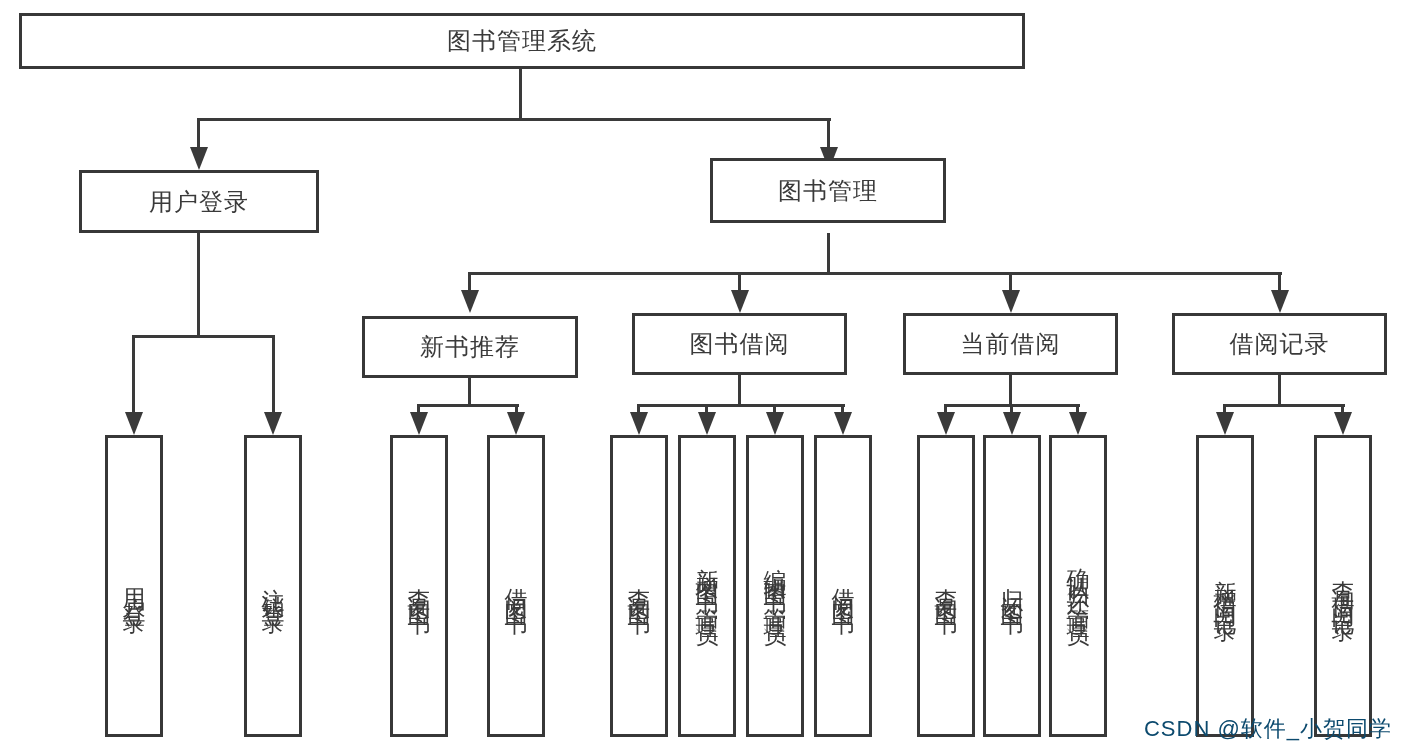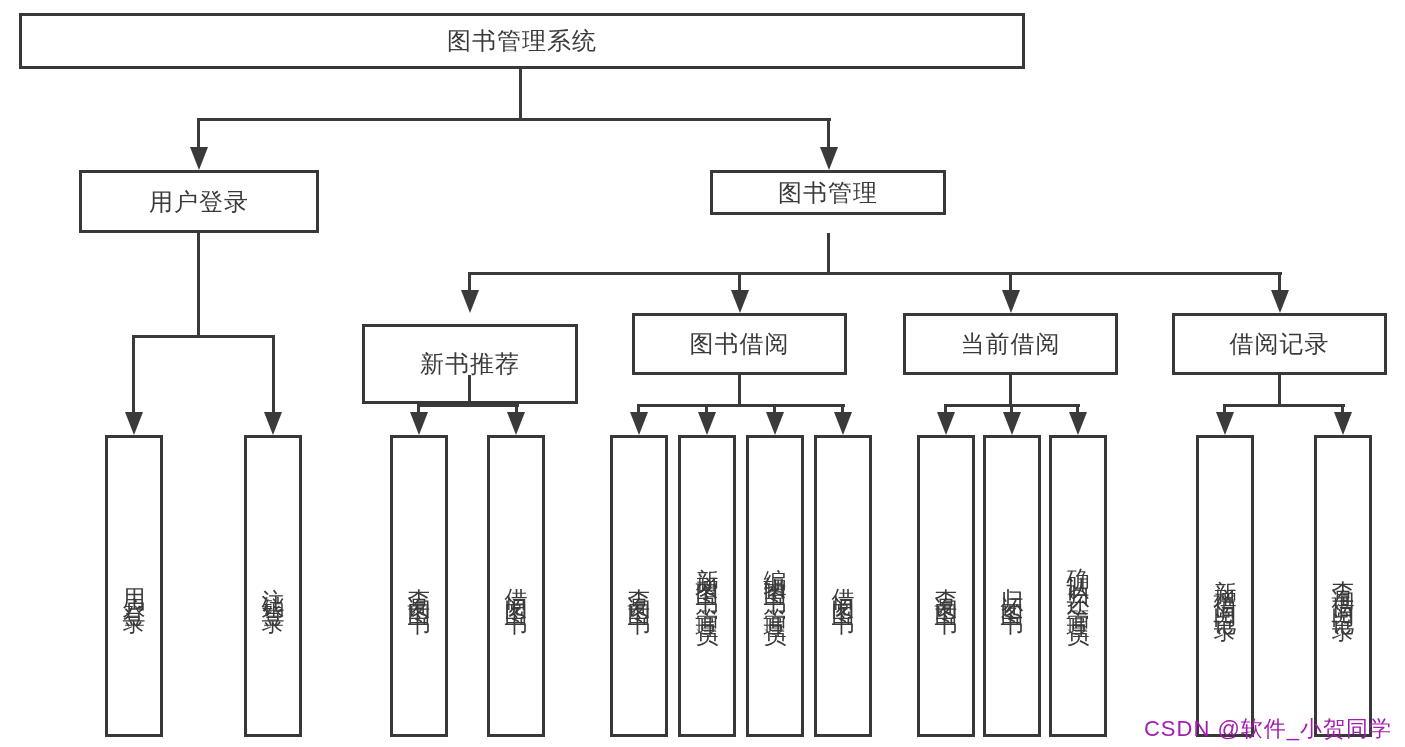--- a/index.html
+++ b/index.html
@@ -54,21 +54,21 @@
     height: 0;
     border-left: 9px solid transparent;
     border-right: 9px solid transparent;
     border-top: 23px solid #3a3a3a;
   }
   .watermark {
     position: absolute;
     right: 13px;
     bottom: 3px;
     font-size: 22px;
-    color: #a21caf;
+    color: #0c4a6e;
     letter-spacing: 1px;
     white-space: nowrap;
   }
 </style>
 </head>
 <body>
 
 <div id="stage">
 
   <div class="box" style="left:19px; top:13px; width:1006px; height:56px;">
@@ -78,21 +78,21 @@
   <div class="vline" style="left:519px; top:69px; height:51px;"></div>
   <div class="hline" style="left:197px; top:118px; width:634px;"></div>
   <div class="vline" style="left:197px; top:118px; height:34px;"></div>
   <div class="arrow" style="left:190px; top:147px;"></div>
   <div class="vline" style="left:827px; top:118px; height:34px;"></div>
   <div class="arrow" style="left:820px; top:147px;"></div>
 
   <div class="box" style="left:79px; top:170px; width:240px; height:63px;">
     <span>用户登录</span>
   </div>
-  <div class="box" style="left:710px; top:170px; width:236px; height:45px;">
+  <div class="box" style="left:710px; top:158px; width:236px; height:65px;">
     <span>图书管理</span>
   </div>
 
   <div class="vline" style="left:197px; top:233px; height:105px;"></div>
   <div class="hline" style="left:132px; top:335px; width:143px;"></div>
   <div class="vline" style="left:132px; top:335px; height:82px;"></div>
   <div class="arrow" style="left:125px; top:412px;"></div>
   <div class="vline" style="left:272px; top:335px; height:82px;"></div>
   <div class="arrow" style="left:264px; top:412px;"></div>
 
@@ -100,21 +100,21 @@
   <div class="hline" style="left:468px; top:272px; width:814px;"></div>
   <div class="vline" style="left:468px; top:272px; height:24px;"></div>
   <div class="arrow" style="left:461px; top:290px;"></div>
   <div class="vline" style="left:738px; top:272px; height:24px;"></div>
   <div class="arrow" style="left:731px; top:290px;"></div>
   <div class="vline" style="left:1009px; top:272px; height:24px;"></div>
   <div class="arrow" style="left:1002px; top:290px;"></div>
   <div class="vline" style="left:1278px; top:272px; height:24px;"></div>
   <div class="arrow" style="left:1271px; top:290px;"></div>
 
-  <div class="box" style="left:362px; top:324px; width:216px; height:80px;">
+  <div class="box" style="left:362px; top:316px; width:216px; height:62px;">
     <span>新书推荐</span>
   </div>
   <div class="box" style="left:903px; top:313px; width:215px; height:62px;">
     <span>当前借阅</span>
   </div>
   <div class="box" style="left:632px; top:313px; width:215px; height:62px;">
     <span>图书借阅</span>
   </div>
   <div class="box" style="left:1172px; top:313px; width:215px; height:62px;">
     <span>借阅记录</span>

